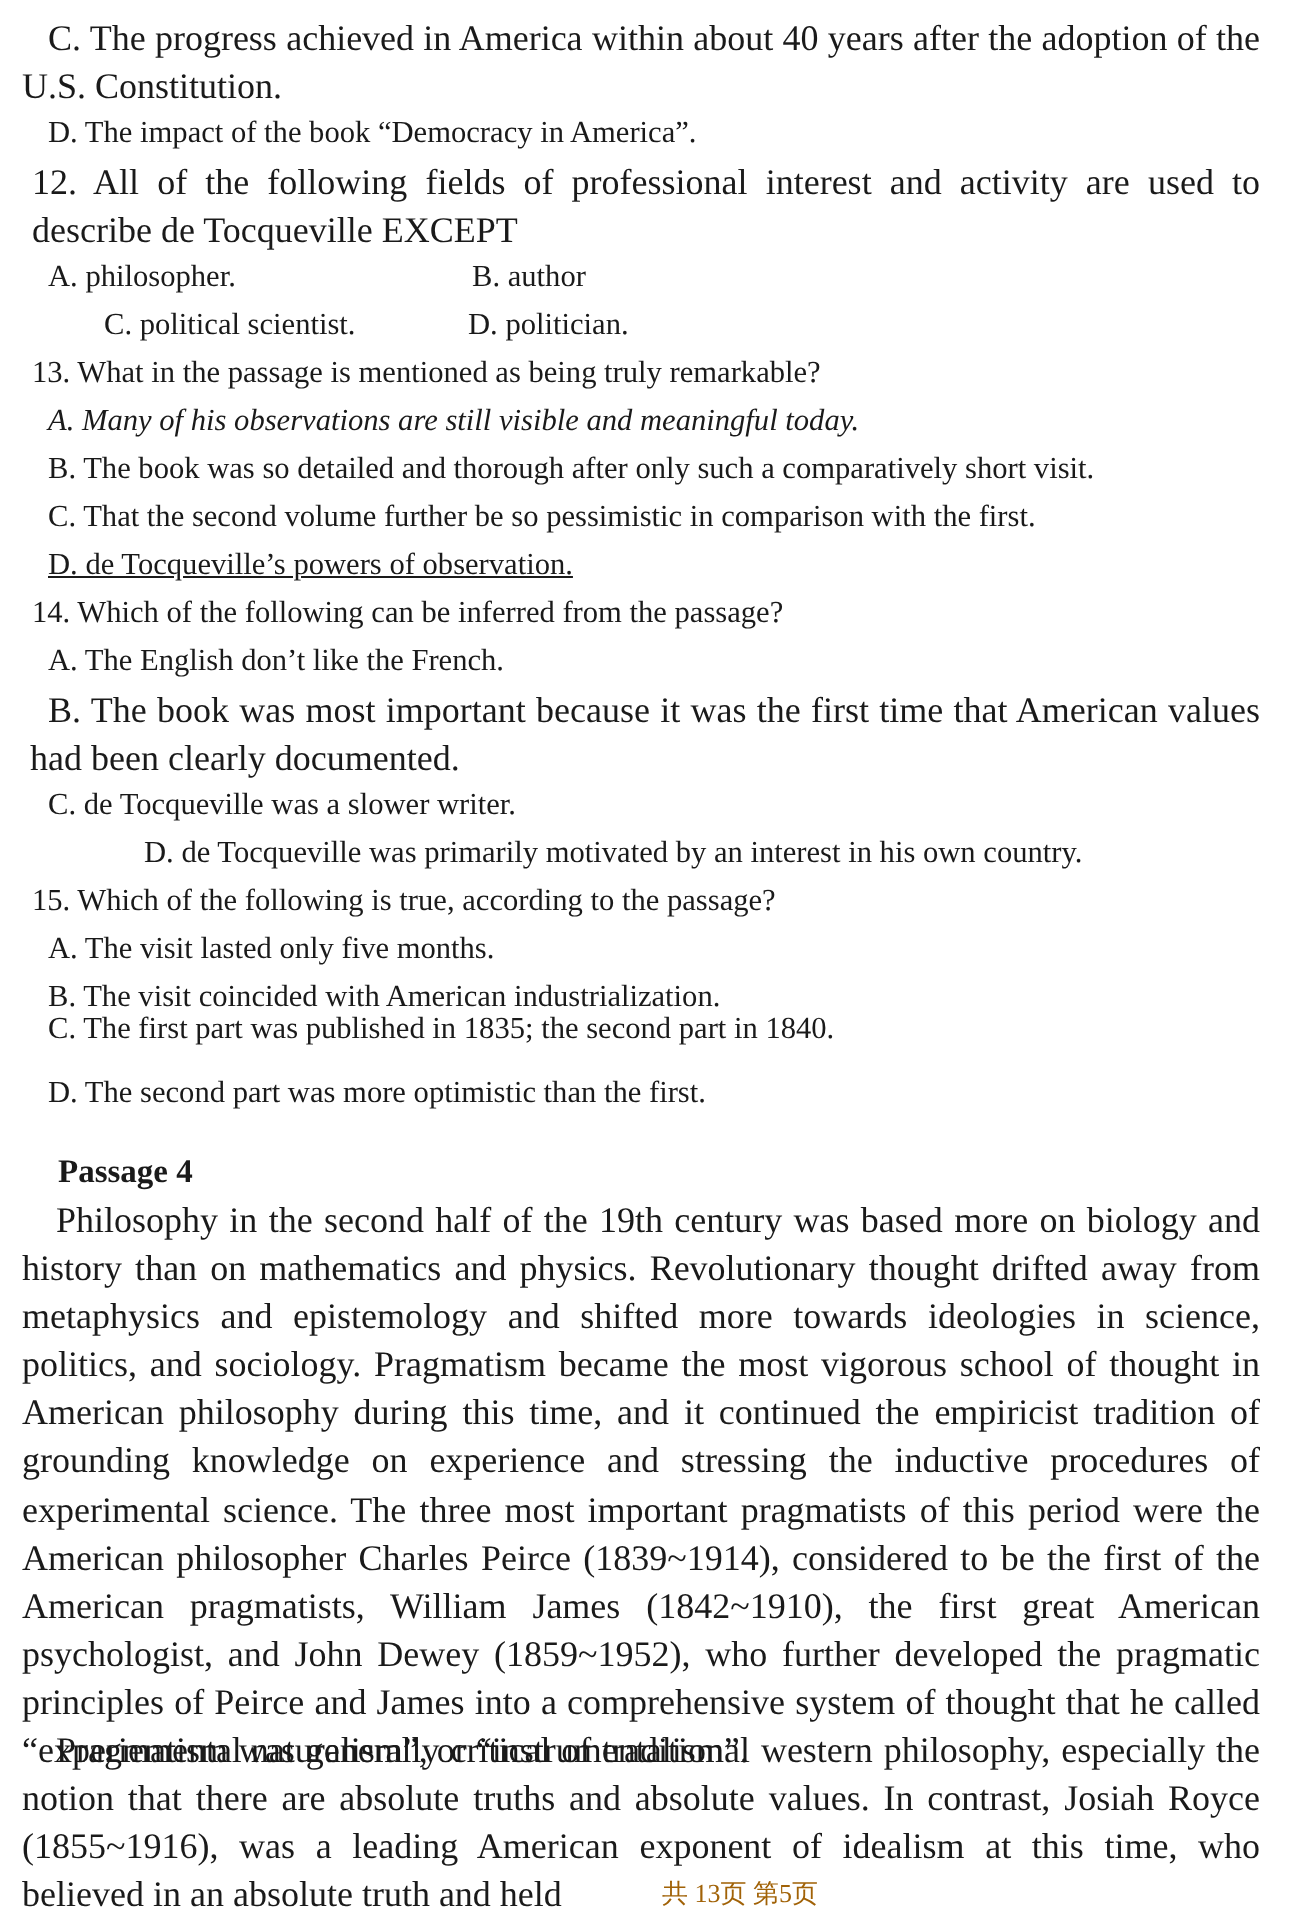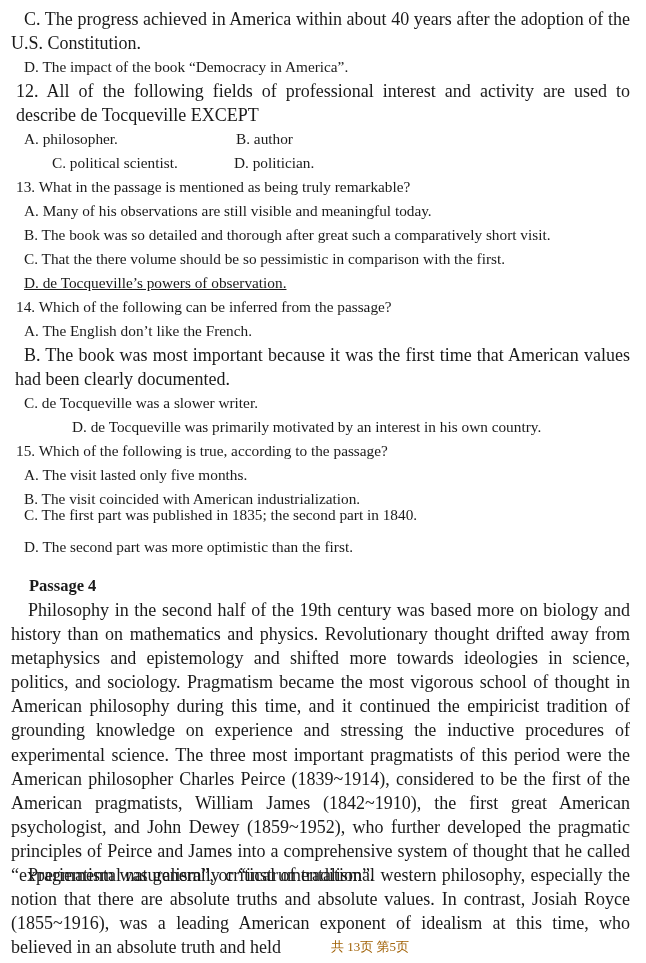--- a/index.html
+++ b/index.html
@@ -35,23 +35,23 @@
   <div class="just" style="top:7px; left:11px; text-indent:13px;">C. The progress achieved in America within about 40 years after the adoption of the U.S. Constitution.</div>
   <div class="line opt" style="top:55px;">D. The impact of the book “Democracy in America”.</div>
 
   <div class="just" style="top:79px; left:16px; width:614px;">12.  All of the following fields of professional interest and activity are used to describe de Tocqueville EXCEPT</div>
   <div class="line opt" style="top:127px;">A. philosopher.</div>
   <div class="line" style="top:127px; left:236px;">B. author</div>
   <div class="line opt" style="top:151px;margin-left:28px;">C. political scientist.</div>
   <div class="line" style="top:151px; left:234px;">D. politician.</div>
 
   <div class="line q" style="top:175px;">13. What in the passage is mentioned as being truly remarkable?</div>
-  <div class="line opt" style="top:199px;">A. Many of his observations are still visible and meaningful today.</div>
-  <div class="line opt" style="top:223px;">B. The book was so detailed and thorough after great such a comparatively short visit.</div>
-  <div class="line opt" style="top:247px;">C. That the there volume should be so pessimistic in comparison with the first.</div>
+  <div class="line opt" style="top:199px;font-style:italic;">A. Many of his observations are still visible and meaningful today.</div>
+  <div class="line opt" style="top:223px;">B. The book was so detailed and thorough after only such a comparatively short visit.</div>
+  <div class="line opt" style="top:247px;">C. That the second volume further be so pessimistic in comparison with the first.</div>
   <div class="line opt" style="top:271px;text-decoration:underline;">D. de Tocqueville’s powers of observation.</div>
 
   <div class="line q" style="top:295px;">14.  Which of the following can be inferred from the passage?</div>
   <div class="line opt" style="top:319px;">A. The English don’t like the French.</div>
   <div class="just" style="top:343px; left:15px; width:615px; text-indent:9px;">B. The book was most important because it was the first time that American values had been clearly documented.</div>
   <div class="line opt" style="top:391px;">C. de Tocqueville was a slower writer.</div>
   <div class="line opt" style="top:415px;margin-left:48px;">D. de Tocqueville was primarily motivated by an interest in his own country.</div>
 
   <div class="line q" style="top:439px;">15.  Which of the following is true, according to the passage?</div>
   <div class="line opt" style="top:463px;">A. The visit lasted only five months.</div>

